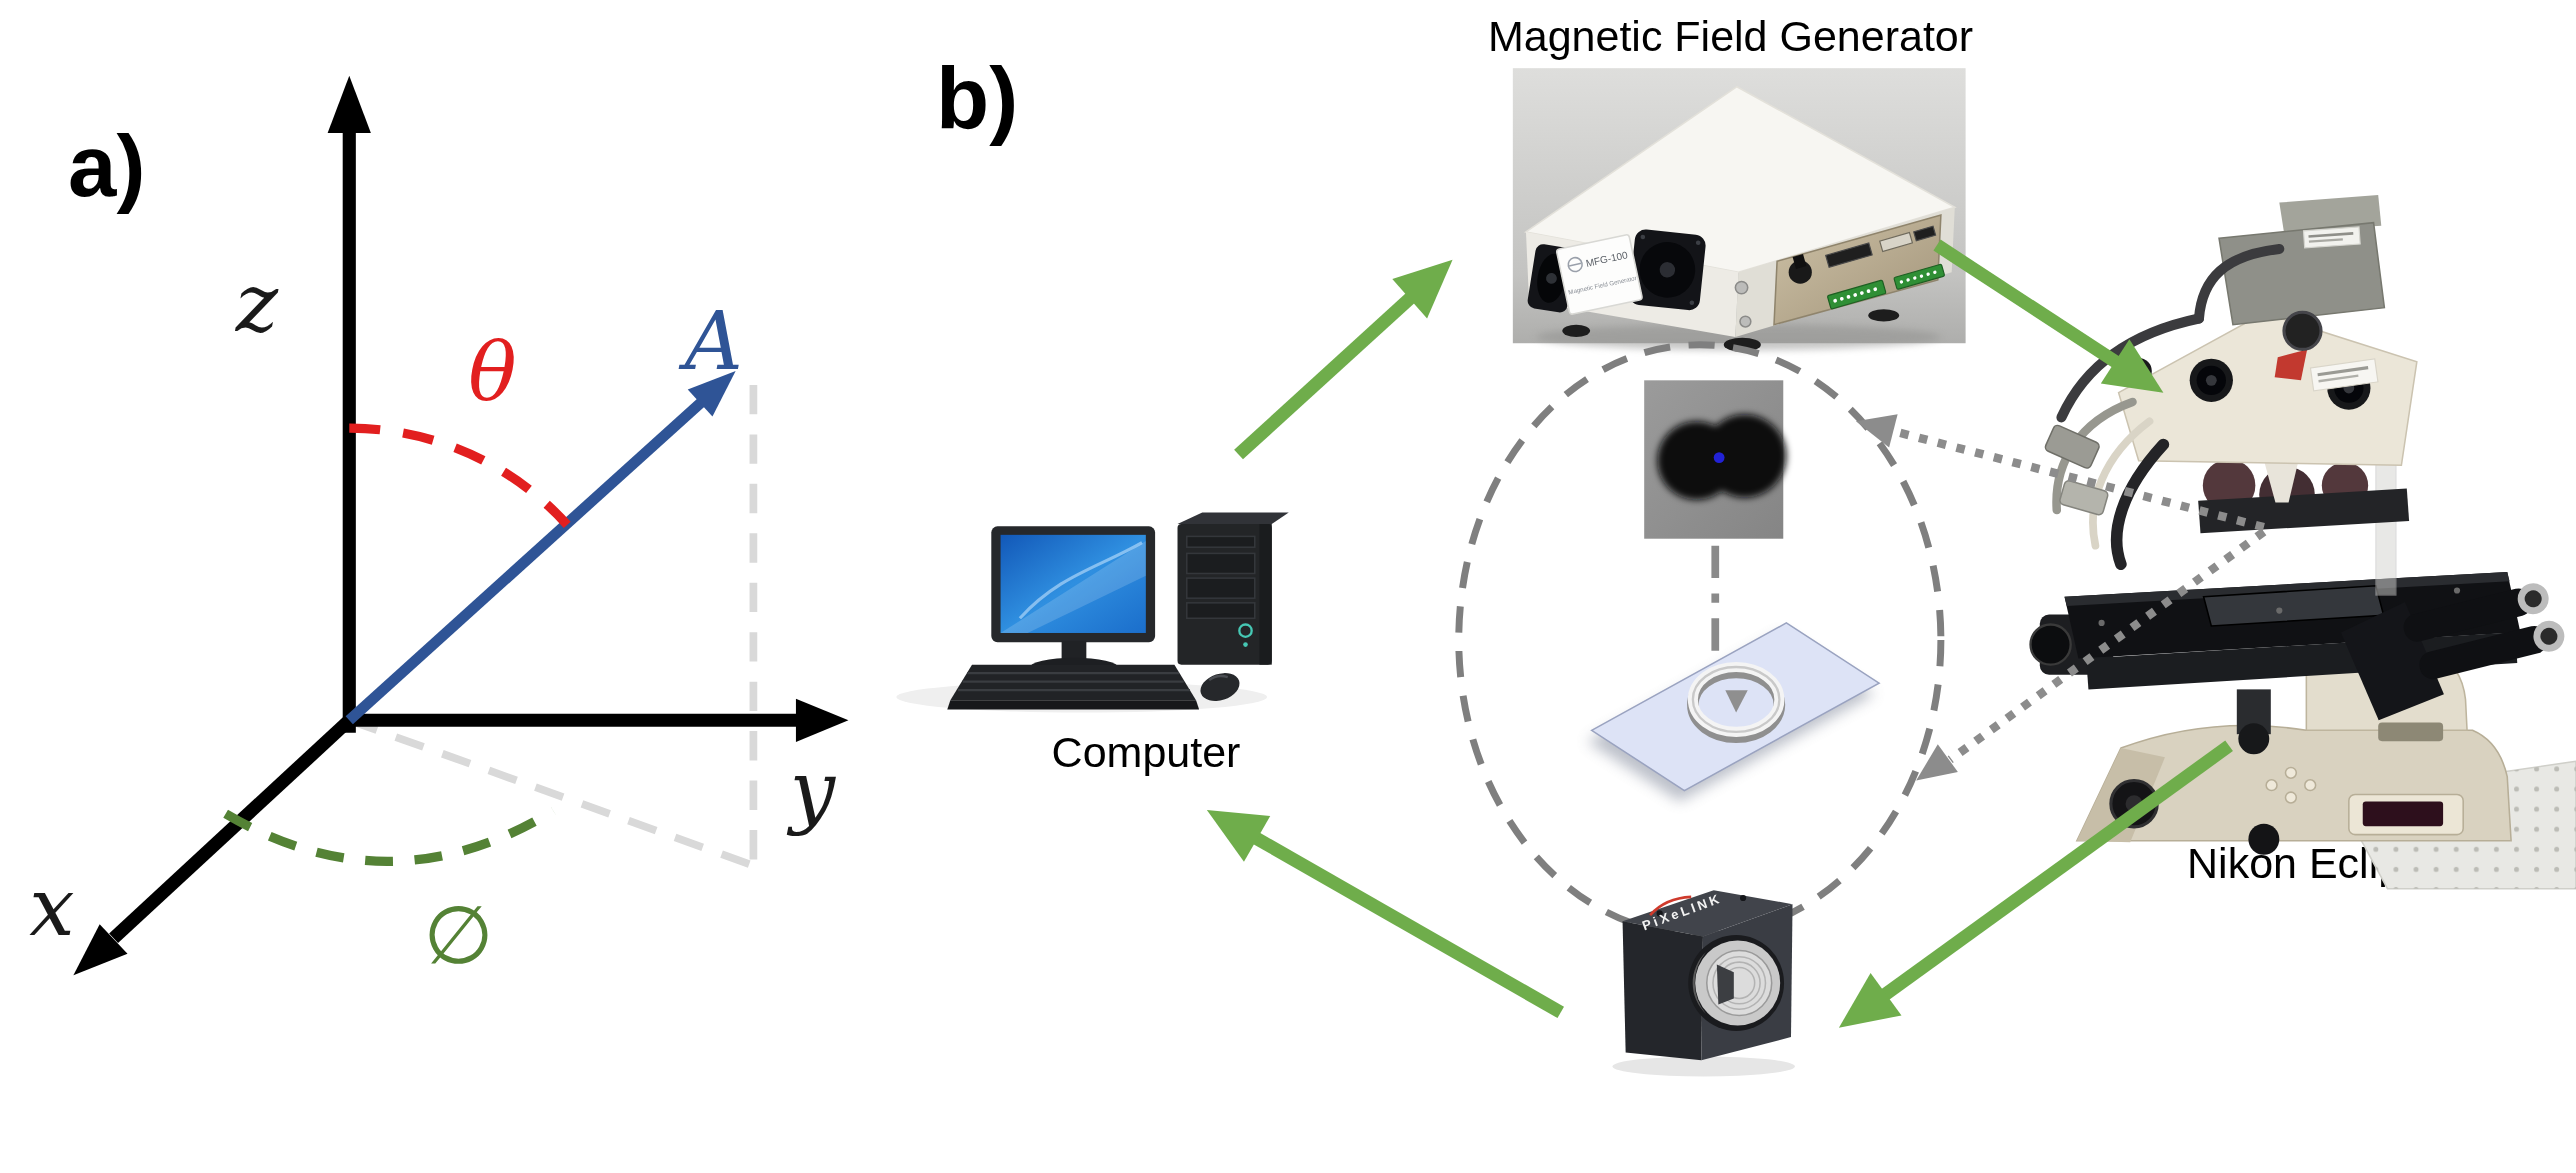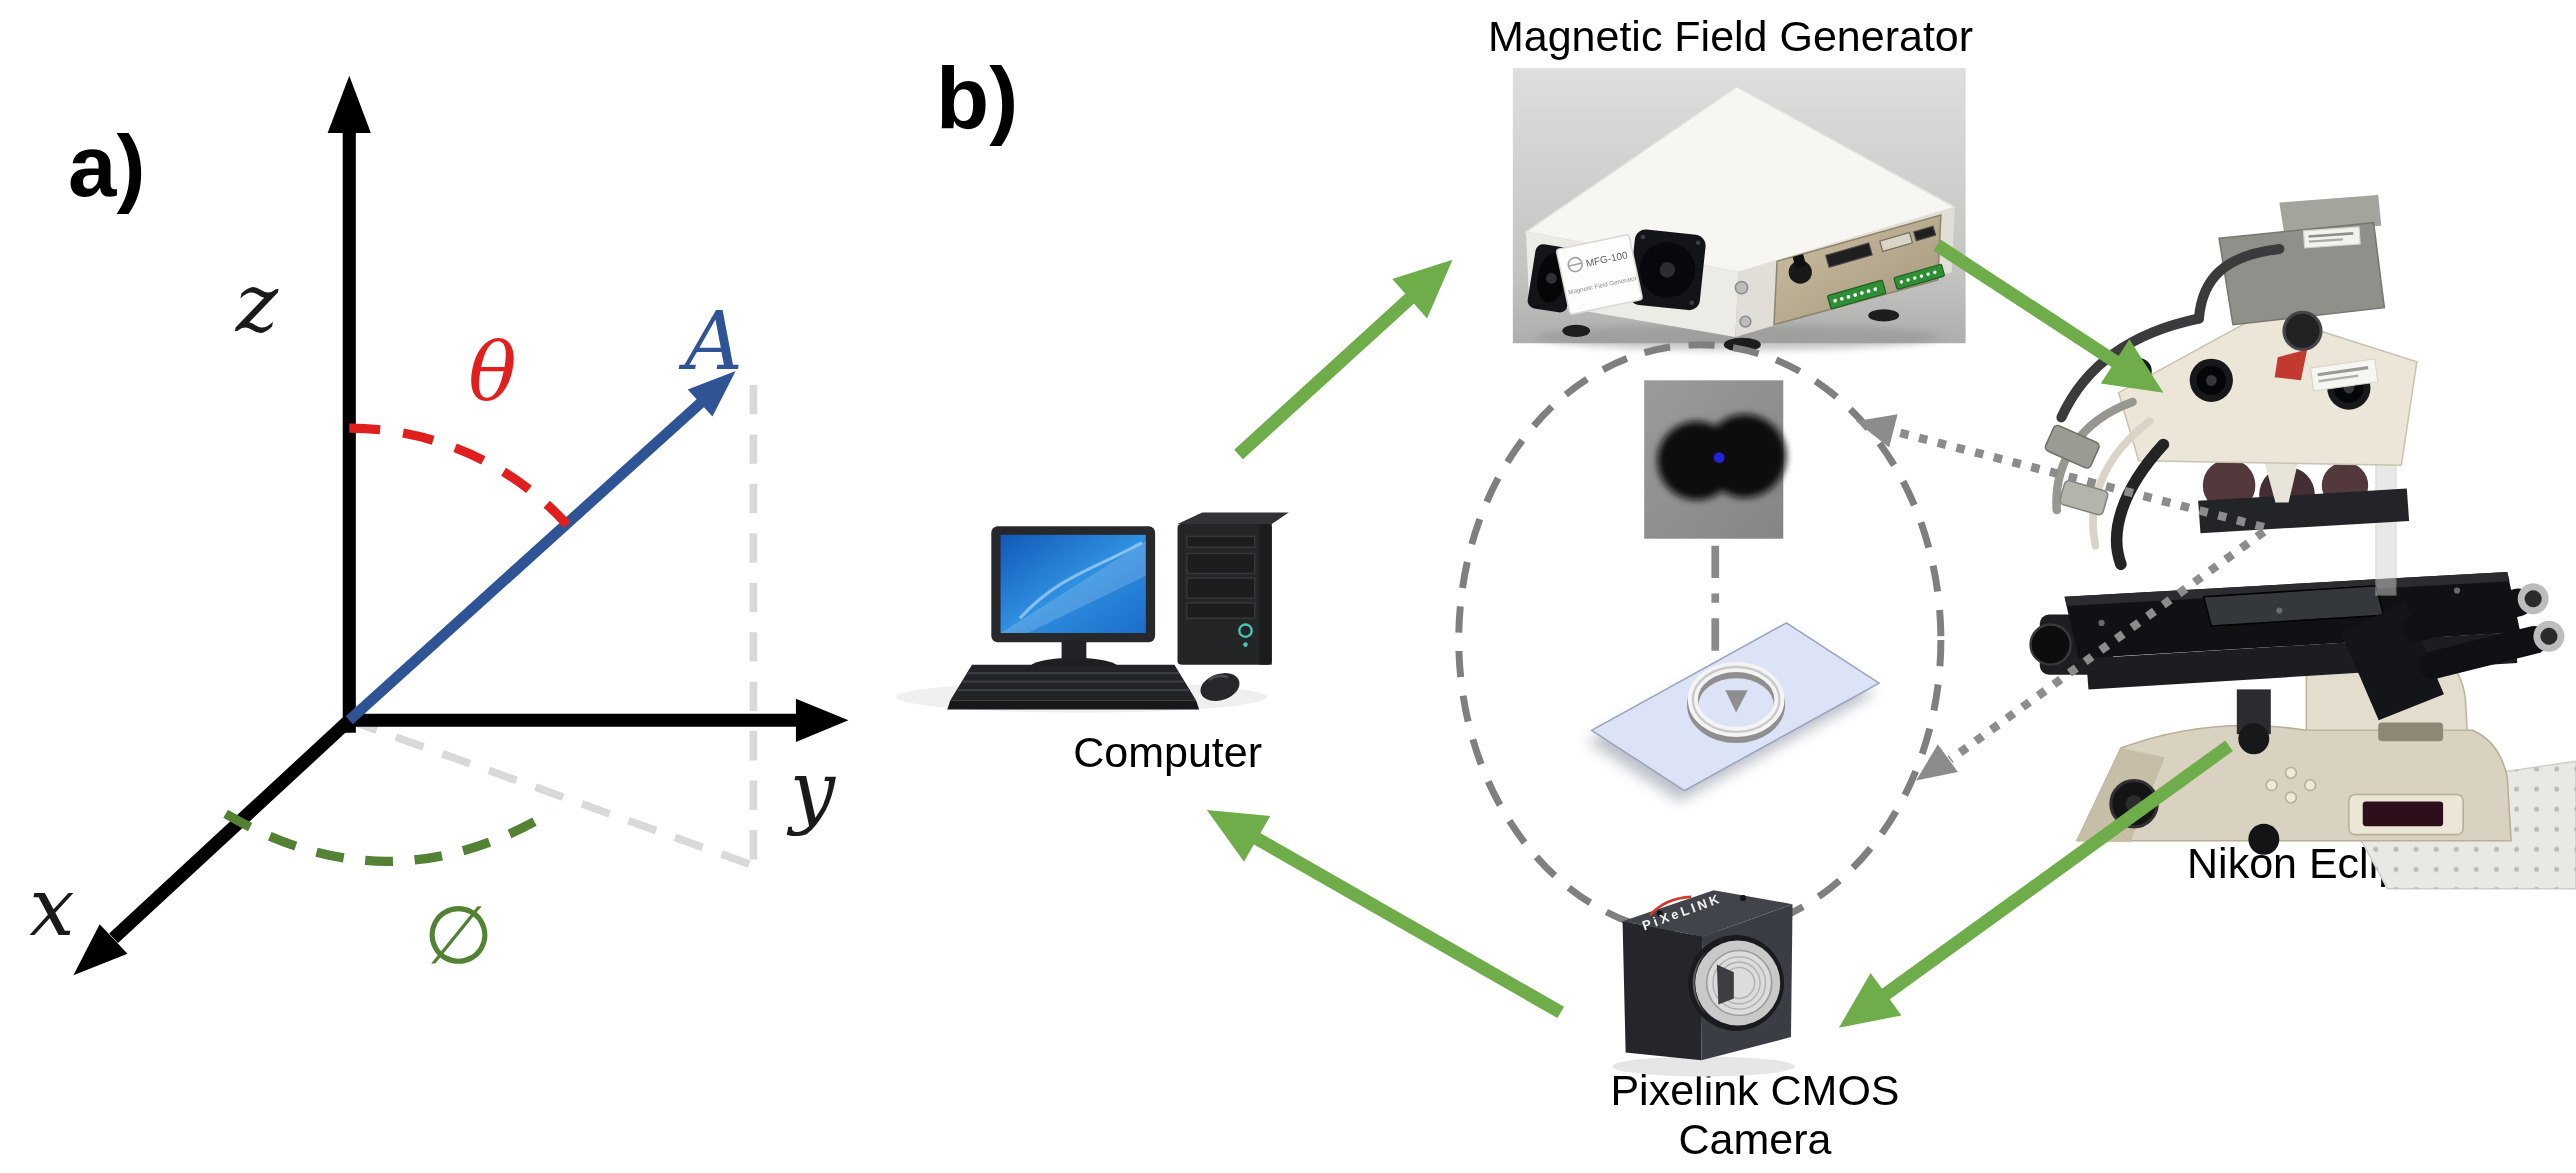--- a/index.html
+++ b/index.html
@@ -47,27 +47,23 @@
     <text x="606" y="516" class="math" font-size="104" fill="#e21f1f">θ</text>
     <text x="548" y="1246" class="sym" font-size="104" fill="#548235">∅</text>
   </svg>
 
   <div class="abs panel-label" style="left:936px;top:54px;">b)</div>
 
   <div class="abs node-label" style="left:1460px;top:12.4px;width:541px;">
     <div>Magnetic Field Generator</div>
     <div>MagnebotiX MFG-100i</div>
   </div>
-  <div class="abs node-label" style="left:1030px;top:728px;width:232px;text-align:right;">Computer</div>
+  <div class="abs node-label" style="left:1030px;top:728px;width:232px;">Computer</div>
   <div class="abs node-label" style="left:2149px;top:839px;width:386px;">
     <div>Nikon Eclipse TI</div>
-  </div>
-  <div class="abs node-label" style="left:1562px;top:1066px;width:386px;">
-    <div>Pixelink CMOS</div>
-    <div>Camera</div>
   </div>
 
   <svg class="abs" style="left:0;top:0;" width="2576" height="1174" viewBox="0 0 3334 1519">
     <defs>
       <linearGradient id="mfgbg" x1="0" y1="0" x2="0" y2="1">
         <stop offset="0" stop-color="#dededc"></stop>
           <stop offset="0.75" stop-color="#c3c3c1"></stop>
         <stop offset="1" stop-color="#aeaeac"></stop>
       </linearGradient>
       <linearGradient id="panelGrad" x1="0" y1="0" x2="1" y2="1">

